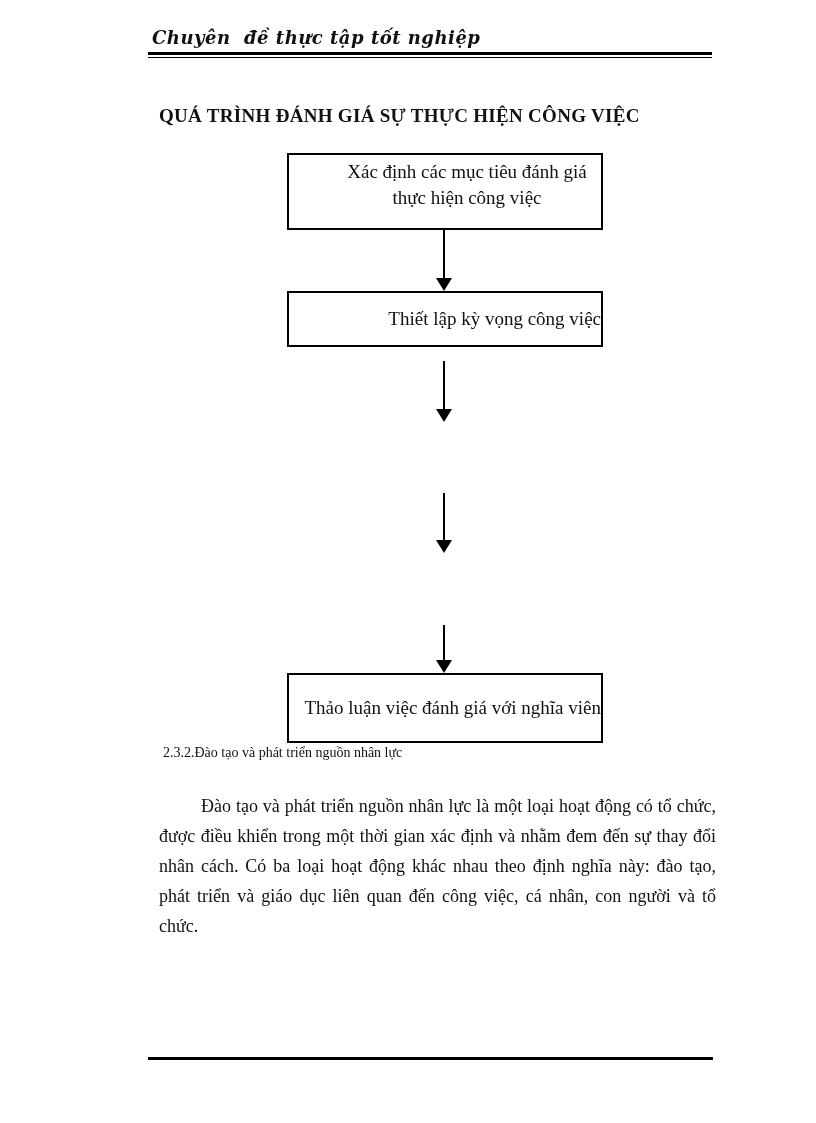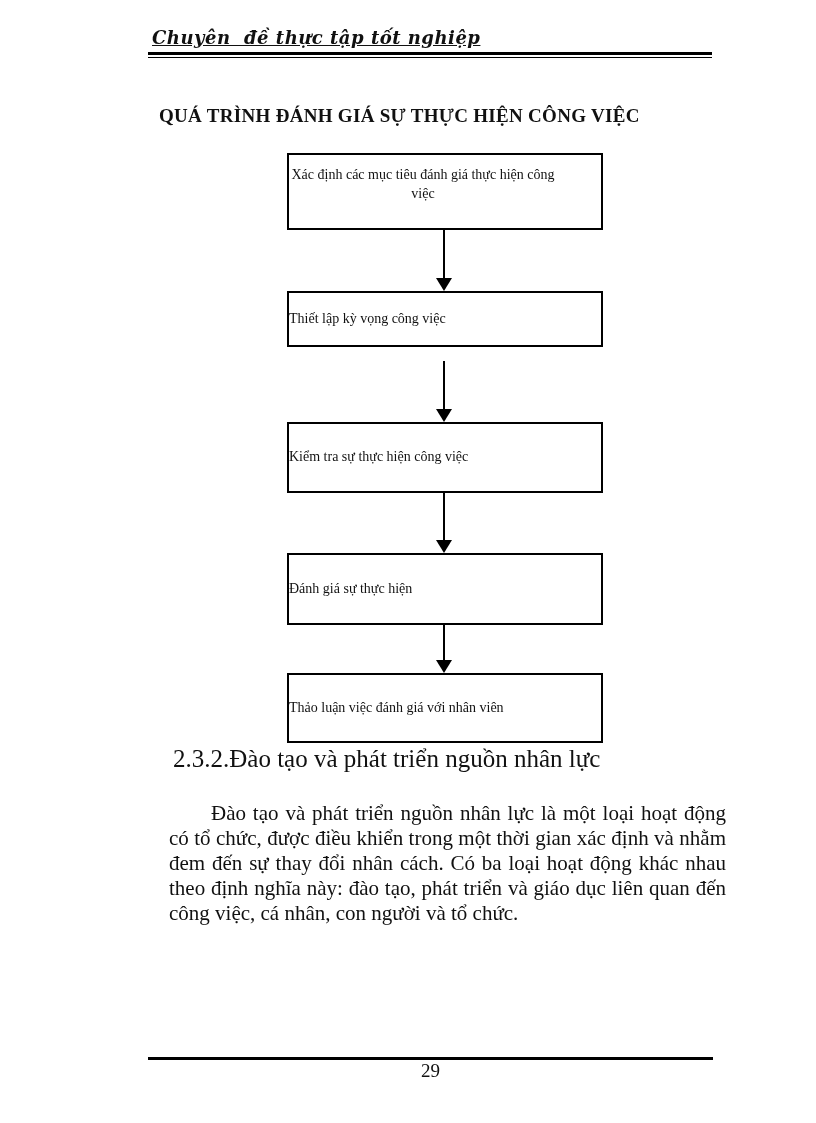--- a/index.html
+++ b/index.html
@@ -18,21 +18,20 @@
   .header-title {
     position: absolute;
     left: 152px;
     top: 27px;
     font-family: "DejaVu Serif", serif;
     font-style: italic;
     font-weight: bold;
     font-size: 18px;
     letter-spacing: 0.5px;
     white-space: pre;
-    text-decoration: underline;
   }
   .header-rule {
     position: absolute;
     left: 148px;
     top: 52px;
     width: 564px;
     height: 2px;
     border-top: 3px solid #000;
     border-bottom: 1px solid #000;
   }
@@ -50,23 +49,23 @@
 
   
   .fc-box {
     position: absolute;
     left: 287px;
     width: 316px;
     box-sizing: border-box;
     border: 2px solid #000;
     display: flex;
     align-items: center;
-    justify-content: flex-start;
+    justify-content: flex-end;
     text-align: center;
-    font-size: 14px;
+    font-size: 19px;
     line-height: 1.35;
     background: #fff;
   }
   .fc-box span { display: inline-block; }
   .box1 { top: 153px; height: 77px; }
   .box1 span { max-width: 268px; padding-bottom: 14px; }
   .box2 { top: 291px; height: 56px; }
   .box3 { top: 422px; height: 71px; }
   .box4 { top: 553px; height: 72px; }
   .box5 { top: 673px; height: 70px; }
@@ -87,31 +86,31 @@
     border-top: 13px solid #000;
   }
   .a1 { top: 230px; height: 61px; }
   .a2 { top: 361px; height: 61px; }
   .a3 { top: 493px; height: 60px; }
   .a4 { top: 625px; height: 48px; }
 
   
   .section-heading {
     position: absolute;
-    left: 173px;
+    left: 163px;
     top: 745px;
-    font-size: 25px;
+    font-size: 14px;
   }
   .para {
     position: absolute;
     left: 155px;
     width: 557px;
-    margin: 14px;
-    font-size: 21px;
-    line-height: 25px;
+    margin: 4px;
+    font-size: 18px;
+    line-height: 30px;
     text-align: justify;
     text-indent: 42px;
   }
   .p1 { top: 787px; }
   .p2 { top: 912px; }
   .italic { font-style: italic; }
 
   
   .footer-rule {
     position: absolute;
@@ -151,43 +150,36 @@
 
   <div class="fc-box box2">
     <span>Thiết lập kỳ vọng công việc</span>
   </div>
 
   <div class="arrow a2">
     <span class="arrow-line"></span>
     <span class="arrow-head"></span>
   </div>
 
-  <div class="fc-box box3">
-    <span>Kiểm tra sự thực hiện công việc</span>
-  </div>
 
   <div class="arrow a3">
     <span class="arrow-line"></span>
     <span class="arrow-head"></span>
   </div>
 
-  <div class="fc-box box4">
-    <span>Đánh giá sự thực hiện</span>
-  </div>
 
   <div class="arrow a4">
     <span class="arrow-line"></span>
     <span class="arrow-head"></span>
   </div>
 
   <div class="fc-box box5">
-    <span>Thảo luận việc đánh giá với nhân viên</span>
+    <span>Thảo luận việc đánh giá với nghĩa viên</span>
   </div>
 
   <div class="section-heading">2.3.2.Đào tạo và phát triển nguồn nhân lực</div>
 
   <p class="para p1">Đào tạo và phát triển nguồn nhân lực là một loại hoạt động có tổ chức, được điều khiển trong một thời gian xác định và nhằm đem đến sự thay đổi nhân cách. Có ba loại hoạt động khác nhau theo định nghĩa này: đào tạo, phát triển và giáo dục liên quan đến công việc, cá nhân, con người và tổ chức.</p>
 
 
   <div class="footer-rule"></div>
-  <div class="page-number">29</div>
 
 </div>
 
 </body></html>

